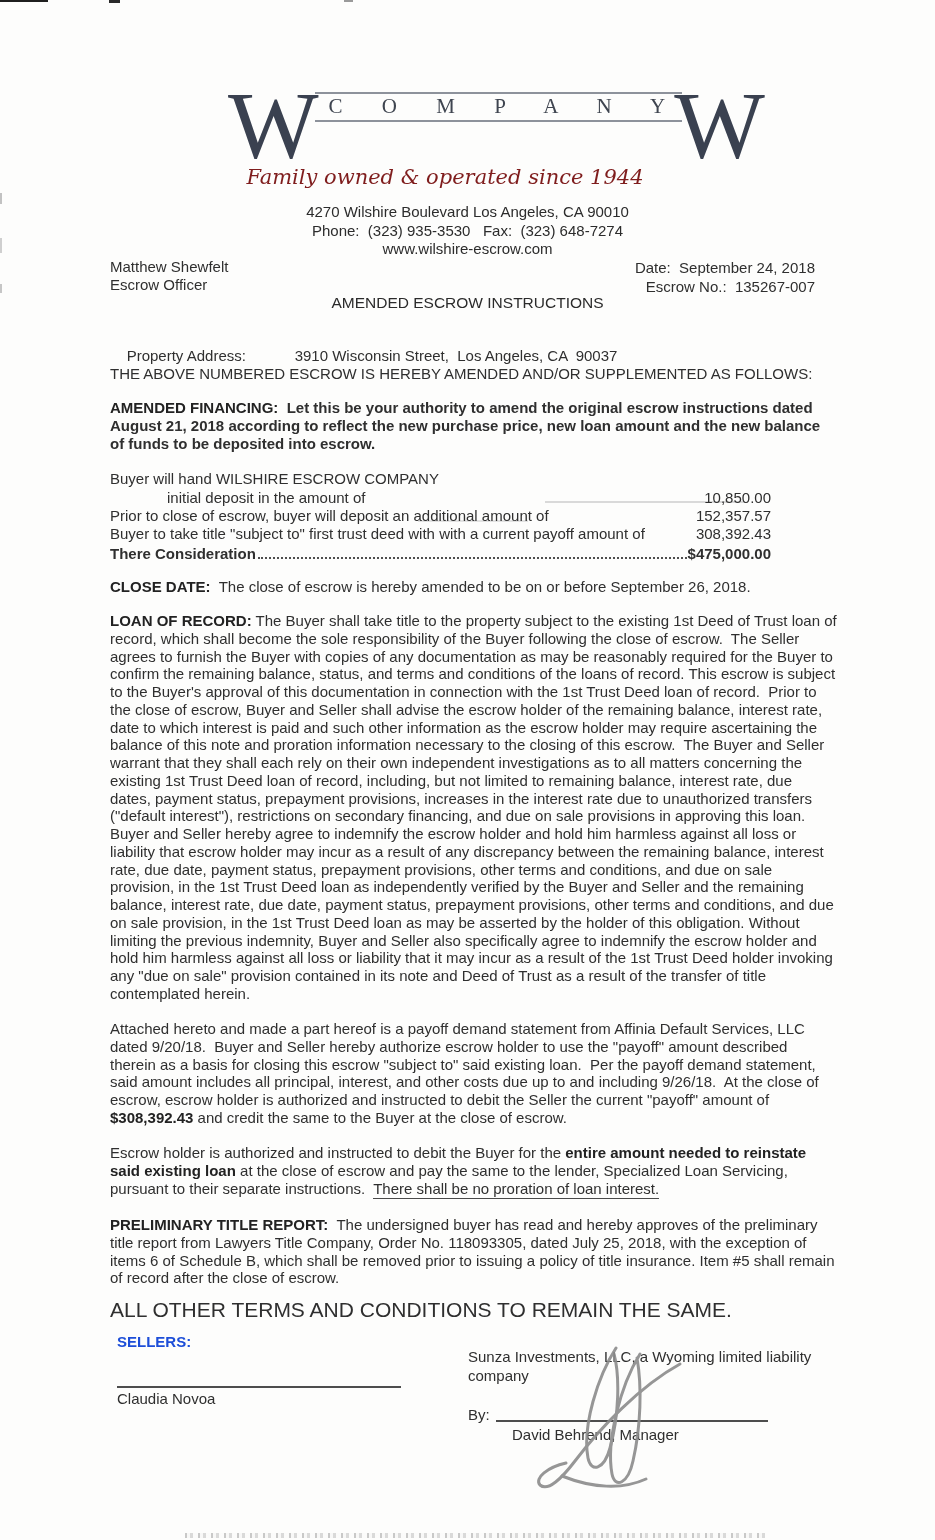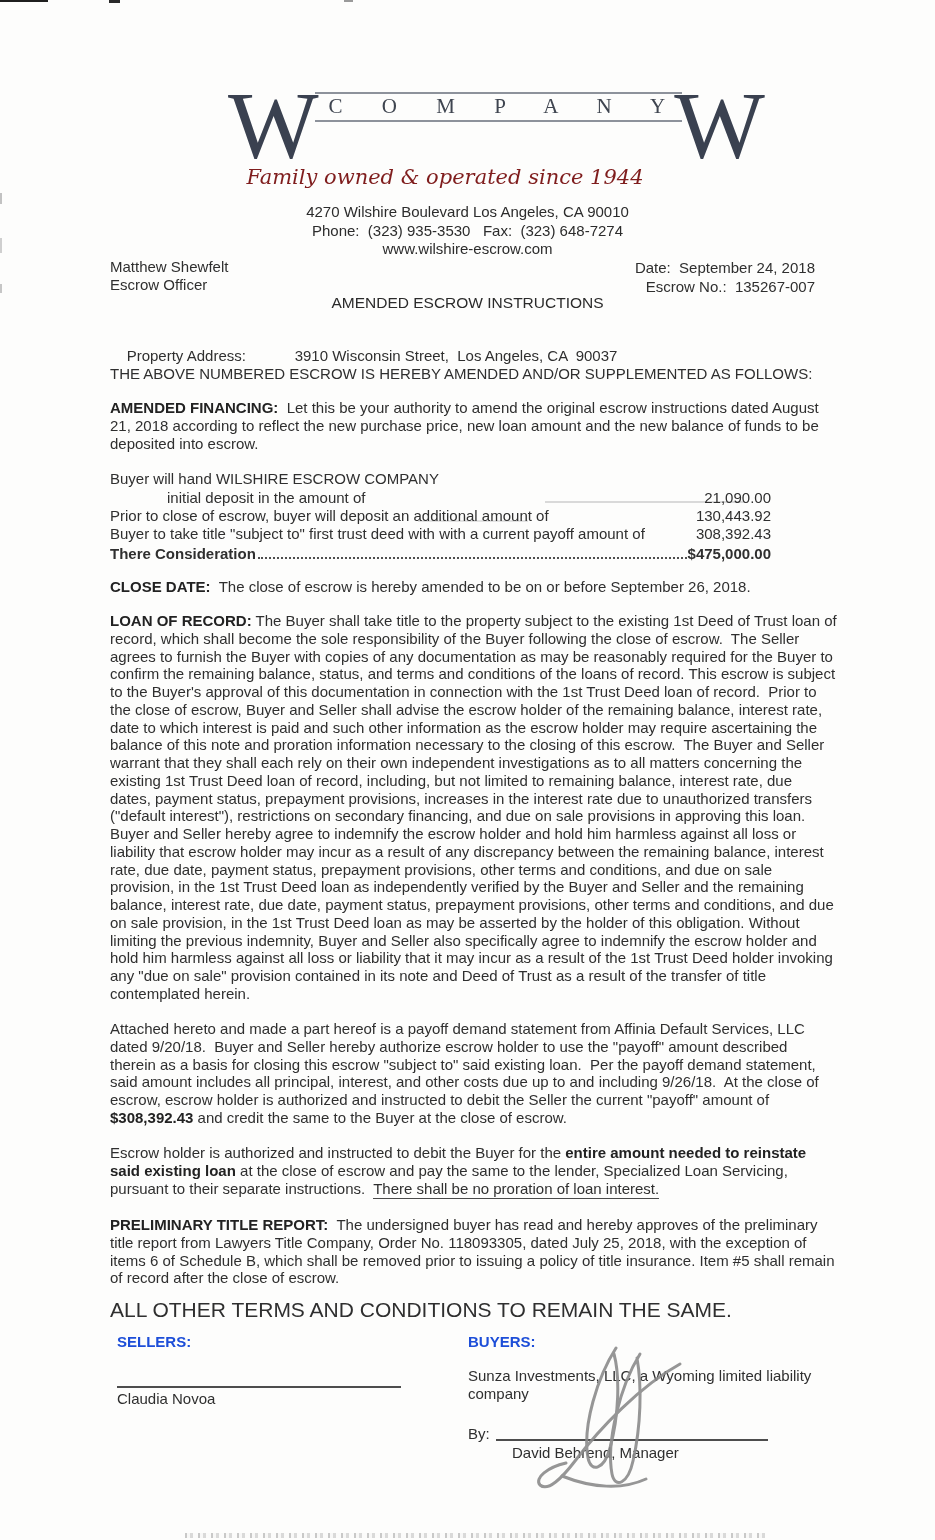--- a/index.html
+++ b/index.html
@@ -39,21 +39,21 @@
   
   .officer{position:absolute;left:110px;top:258px;font-size:15px;line-height:18px;}
   .dateblock{position:absolute;right:120px;top:258px;text-align:right;font-size:15px;line-height:19px;}
   .doc-title{position:absolute;left:0;top:294px;width:935px;text-align:center;font-size:15.5px;color:#2b2b2b;}
   .prop-row{position:absolute;left:110px;top:330px;font-size:15px;}
   .prop-label{display:inline-block;width:168px;}
   .note{position:absolute;left:110px;top:365px;font-size:15px;}
   
   .para{position:absolute;left:110px;width:727px;font-size:15px;line-height:17.75px;margin:0;}
   .para b{color:#222;}
-  .p-financing{top:399px;}
+  .p-financing{top:399px;font-weight:bold;}
   .hand-line{position:absolute;left:110px;top:470px;width:727px;font-size:15px;}
   .amt-rows{position:absolute;left:110px;top:489px;width:727px;font-size:15px;}
   .amt-row{display:flex;line-height:18.2px;}
   .amt-row .lbl{flex:1;}
   .amt-row .lbl.indent{padding-left:57px;}
   .amt-row .amt{width:180px;text-align:right;padding-right:66px;box-sizing:border-box;}
   .total-row{display:flex;align-items:baseline;line-height:19px;}
   .total-row .leader{flex:1;border-bottom:2px dotted #4d4d4d;margin:0 1px 3px 2px;}
   .total-row .amt-total{font-weight:bold;padding-right:66px;}
   .p-closedate{top:578px;}
@@ -127,25 +127,25 @@
 
   <div class="note pre">THE ABOVE NUMBERED ESCROW IS HEREBY AMENDED AND/OR SUPPLEMENTED AS FOLLOWS:</div>
 
   <p class="para pre p-financing"><b>AMENDED FINANCING:</b><span>  Let this be your authority to amend the original escrow instructions dated August 21, 2018 according to reflect the new purchase price, new loan amount and the new balance of funds to be deposited into escrow.</span></p>
 
   <div class="hand-line">Buyer will hand WILSHIRE ESCROW COMPANY</div>
 
   <div class="amt-rows">
     <div class="amt-row">
       <span class="lbl indent">initial deposit in the amount of</span>
-      <span class="amt">21,090.00</span>
+      <span class="amt">10,850.00</span>
     </div>
     <div class="amt-row">
       <span class="lbl">Prior to close of escrow, buyer will deposit an additional amount of</span>
-      <span class="amt">130,443.92</span>
+      <span class="amt">152,357.57</span>
     </div>
     <div class="amt-row">
       <span class="lbl">Buyer to take title "subject to" first trust deed with with a current payoff amount of</span>
       <span class="amt">308,392.43</span>
     </div>
     <div class="total-row">
       <b>There Consideration</b>
       <span class="leader"></span>
       <span class="amt-total">$475,000.00</span>
     </div>
@@ -165,21 +165,20 @@
 
   <div class="sellers">
     <div class="sig-h">SELLERS:</div>
     <div class="sig-block2">
       <div class="sig-line"></div>
       <div class="sig-name">Claudia Novoa</div>
     </div>
   </div>
 
   <div class="buyers">
-    <div class="sig-h">BUYERS:</div>
     <div class="buyer-entity">Sunza Investments, LLC, a Wyoming limited liability company</div>
     <div class="by-row">
       <span class="by-label">By:</span>
       <span class="by-line"></span>
     </div>
     <div class="by-name">David Behrend, Manager</div>
   </div>
 
   <svg class="sig-svg" viewBox="0 0 200 172">
     <g fill="none" stroke="#8b8b8b" stroke-width="3" stroke-linecap="round" opacity="0.9">

